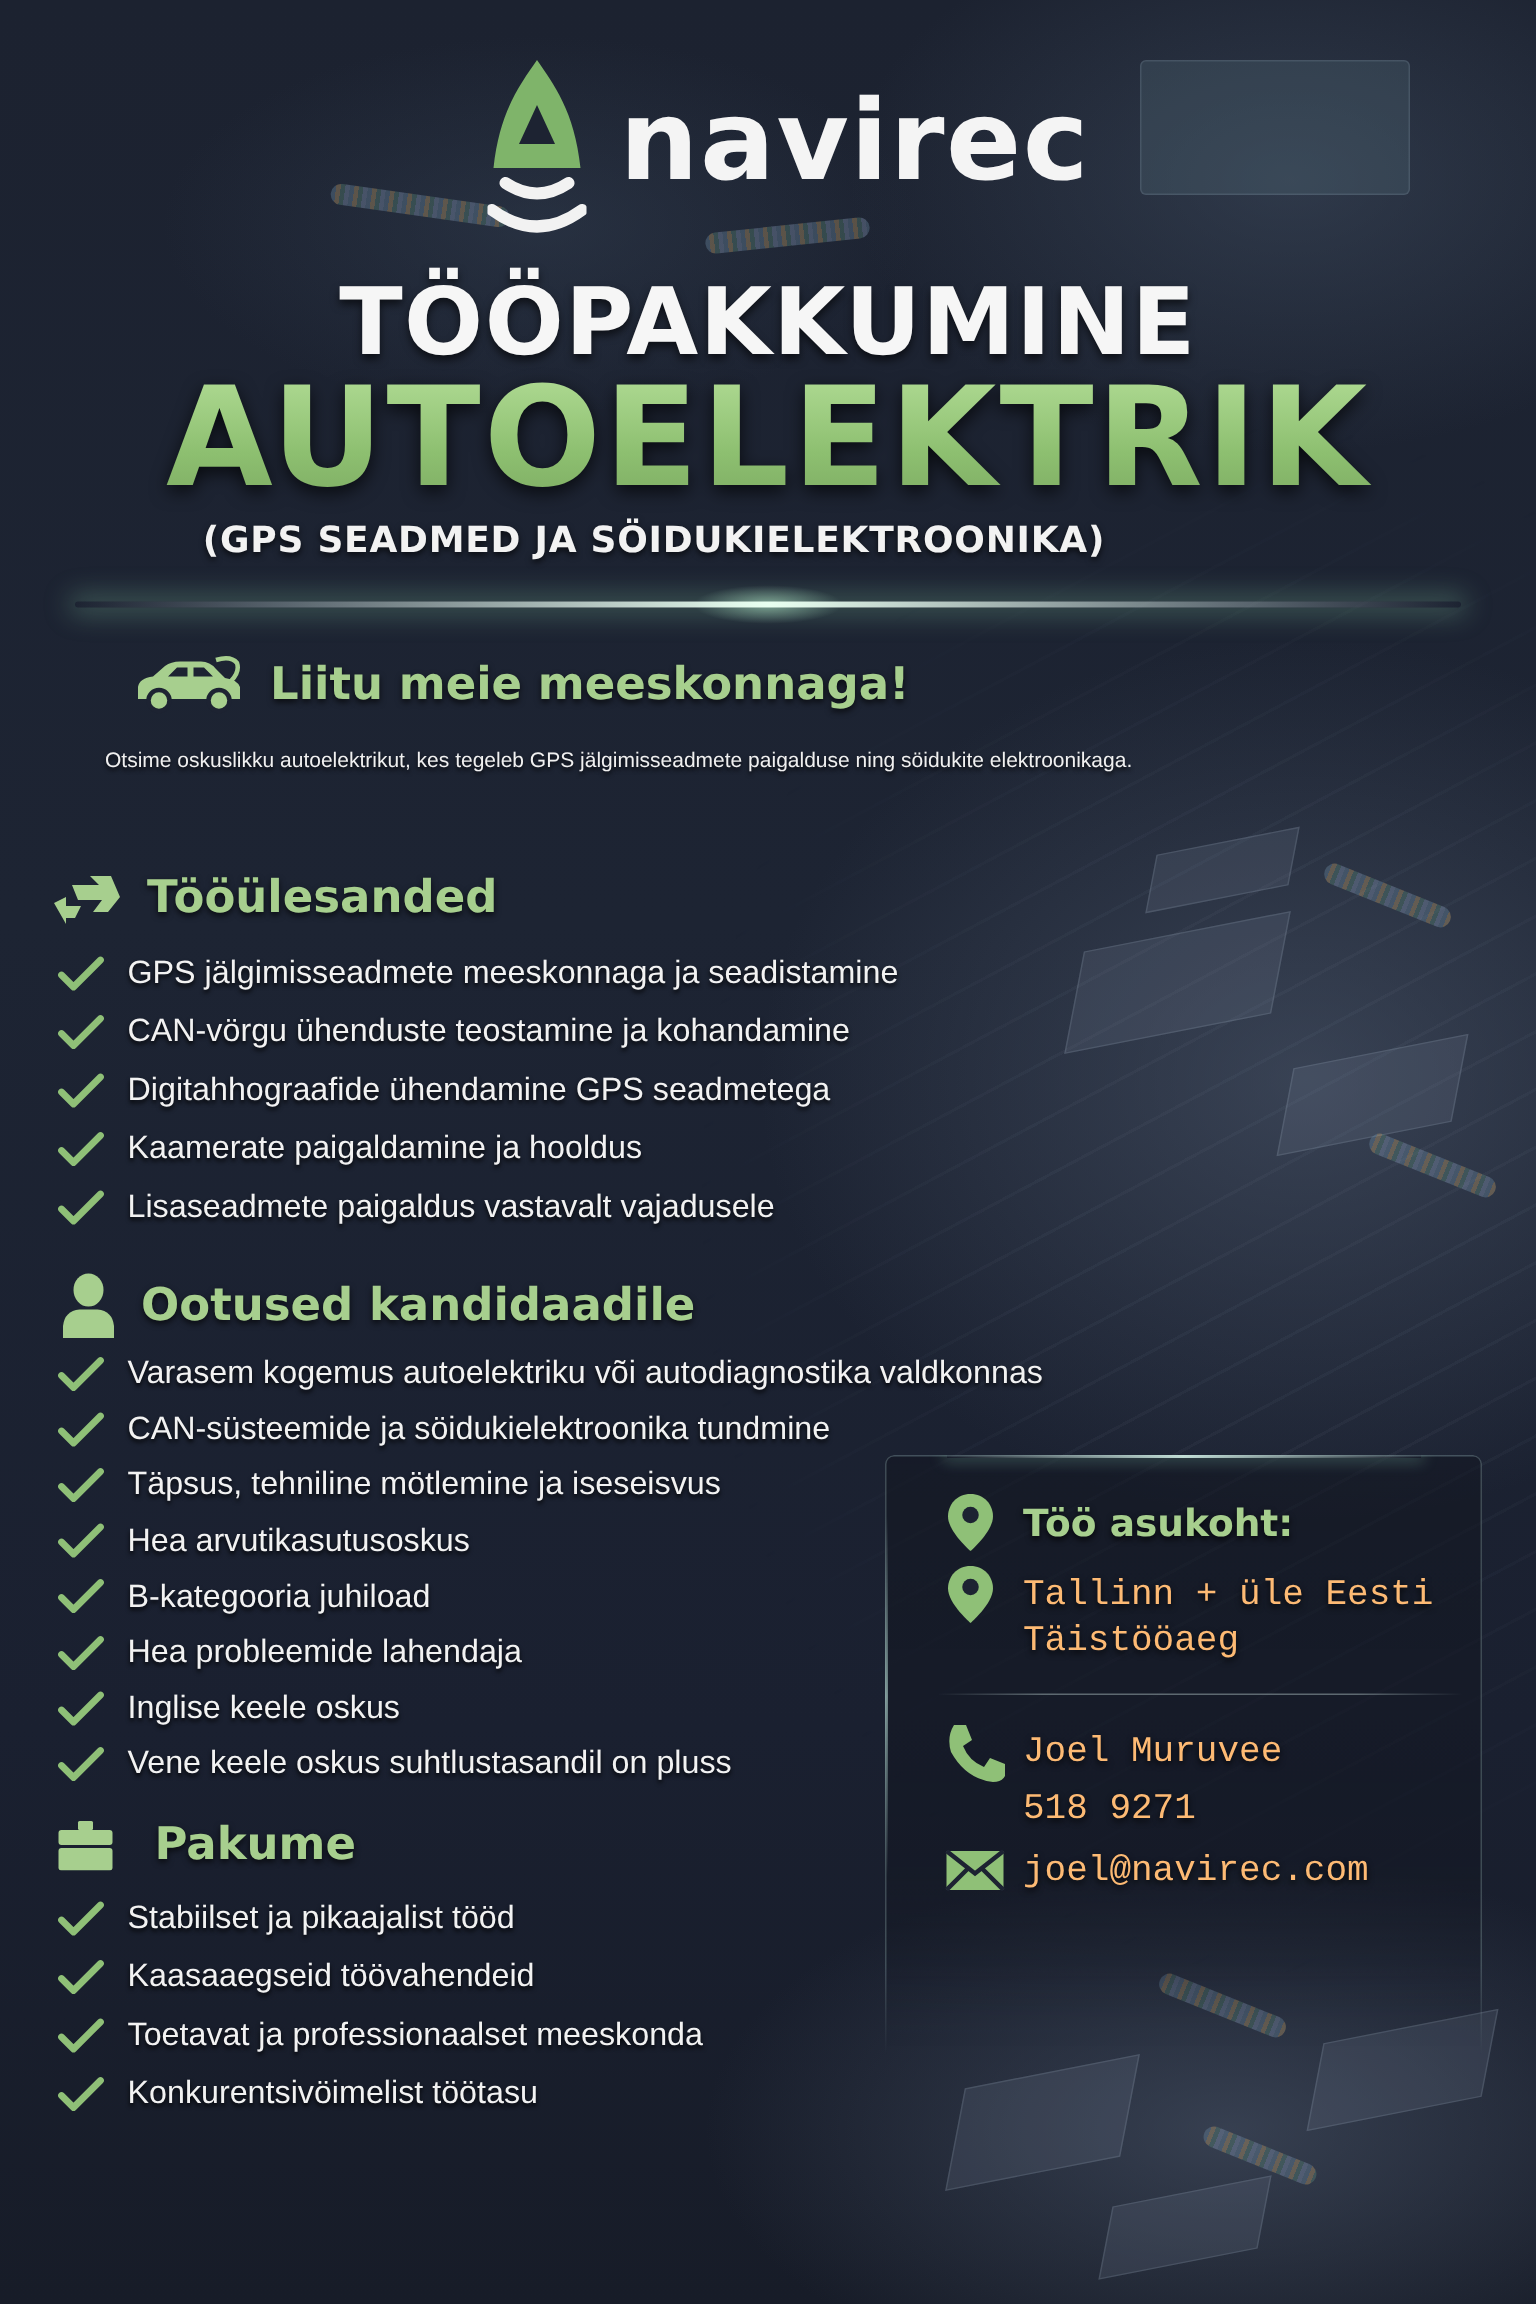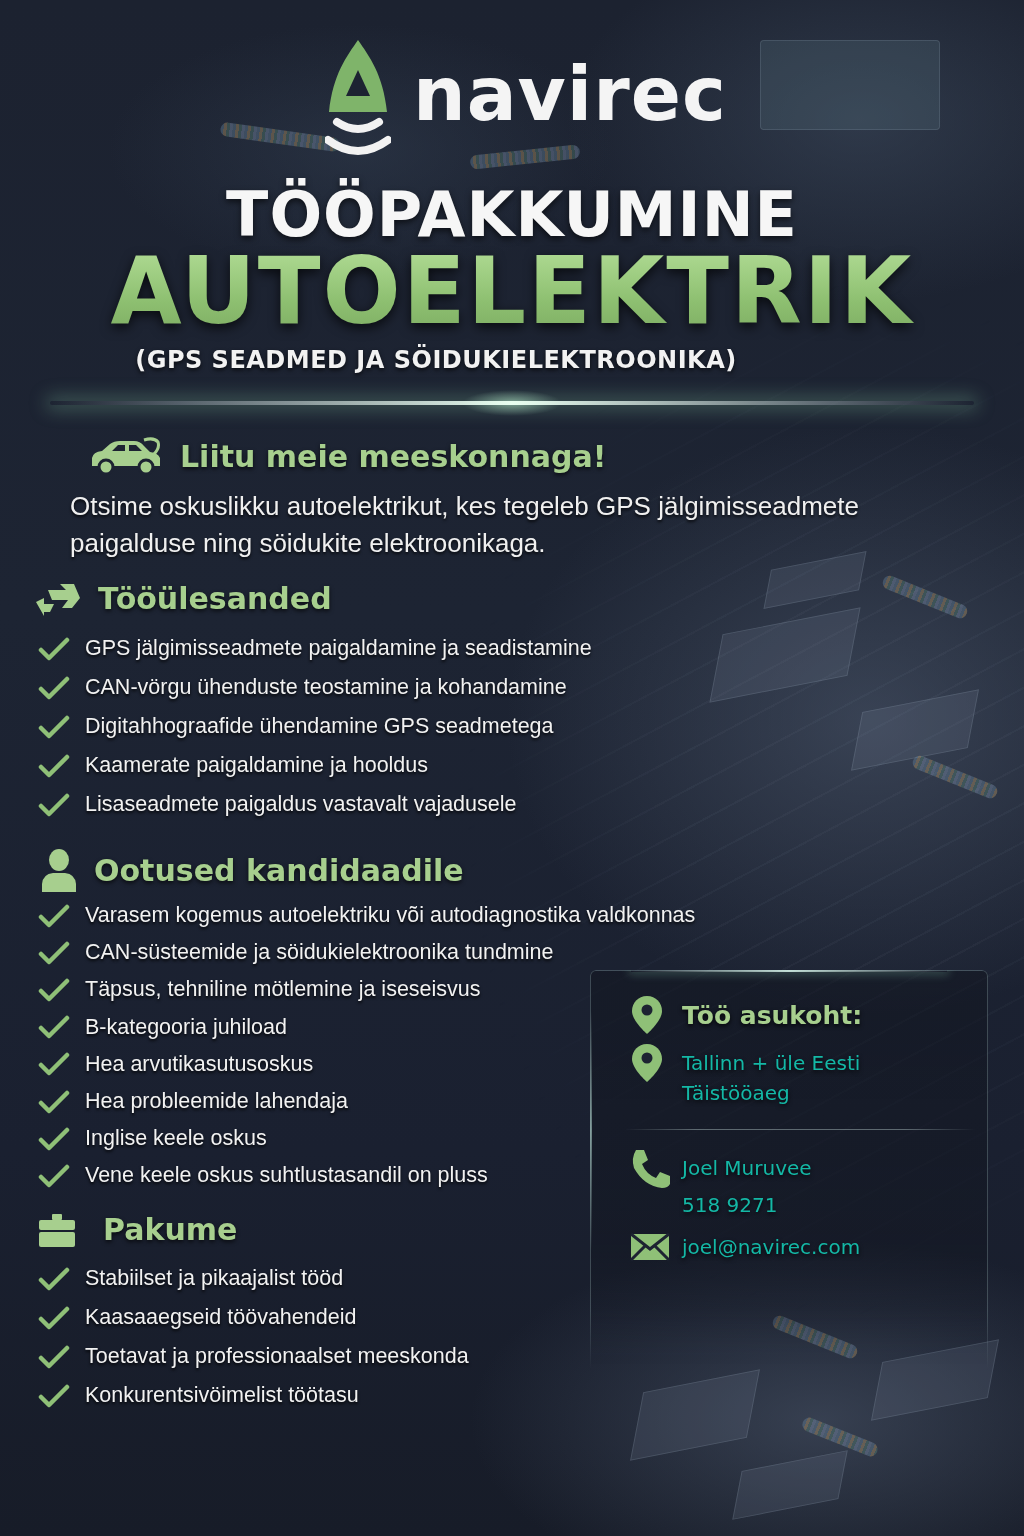--- a/index.html
+++ b/index.html
@@ -89,21 +89,21 @@
       position: absolute; display: flex; align-items: center;
       font-family: "DejaVu Sans", sans-serif;
       font-weight: 700; color: #a7cf8e;
       text-shadow: 0 2px 4px rgba(0,0,0,0.7);
     }
     .h-section .label { font-size: 30px; text-align: center; }
     .h-icon { flex: none; }
 
     .intro {
       position: absolute; left: 70px; top: 488px; width: 800px;
-      font-size: 26px; line-height: 37px; color: #f0f0f0;
+      font-size: 14px; line-height: 37px; color: #f0f0f0;
       text-shadow: 0 2px 3px rgba(0,0,0,0.8);
     }
 
     .list { position: absolute; left: 38px; list-style: none; }
     .list li {
       display: flex; align-items: center; height: 39px;
       font-size: 21.5px; color: #f2f2f2;
       text-shadow: 0 2px 3px rgba(0,0,0,0.85);
       white-space: nowrap;
     }
@@ -128,21 +128,21 @@
       content: ""; position: absolute; left: -2px; top: 40px; width: 3px; height: 240px;
       background: linear-gradient(180deg, transparent, rgba(190,230,220,0.55) 50%, transparent);
     }
     .info-row {
       position: absolute; display: flex; align-items: center;
       font-family: "DejaVu Sans", sans-serif;
       text-shadow: 0 2px 4px rgba(0,0,0,0.8);
       white-space: nowrap;
     }
     .info-heading { font-size: 25px; font-weight: 700; color: #a7cf8e; }
-    .info-text { font-size: 20px; color: #14b8a6; }
+    .info-text { font-size: 24px; color: #fdba74; font-family: Liberation Mono, monospace; }
     .info-divider {
       position: absolute; left: 625px; width: 350px; top: 1129px; height: 1px;
       background: linear-gradient(90deg, transparent, rgba(180,200,200,0.45) 20%, rgba(180,200,200,0.45) 80%, transparent);
     }
   </style>
 </head>
 <body>
 
 <div class="bg"></div>
 <div class="bg-lines"></div>
@@ -201,21 +201,21 @@
       <path d="M2 22 L10 18 L10 24 L20 24 L16 32 L10 32 L10 36 Z" fill="#a7cf8e"></path>
     </svg>
   </span>
   <span class="label">Tööülesanded</span>
 </div>
 <ul class="list" style="top:629px;">
   <li>
       <svg class="check" viewBox="0 0 32 24">
         <path d="M3 13 L11 21 L29 3" stroke="#8fc077" stroke-width="4.5" fill="none" stroke-linecap="round" stroke-linejoin="round"></path>
       </svg>
-      <span>GPS jälgimisseadmete paigaldamine ja seadistamine</span>
+      <span>GPS jälgimisseadmete meeskonnaga ja seadistamine</span>
     </li>
   <li>
       <svg class="check" viewBox="0 0 32 24">
         <path d="M3 13 L11 21 L29 3" stroke="#8fc077" stroke-width="4.5" fill="none" stroke-linecap="round" stroke-linejoin="round"></path>
       </svg>
       <span>CAN-vörgu ühenduste teostamine ja kohandamine</span>
     </li>
   <li>
       <svg class="check" viewBox="0 0 32 24">
         <path d="M3 13 L11 21 L29 3" stroke="#8fc077" stroke-width="4.5" fill="none" stroke-linecap="round" stroke-linejoin="round"></path>
@@ -261,27 +261,27 @@
   <li>
       <svg class="check" viewBox="0 0 32 24">
         <path d="M3 13 L11 21 L29 3" stroke="#8fc077" stroke-width="4.5" fill="none" stroke-linecap="round" stroke-linejoin="round"></path>
       </svg>
       <span>Täpsus, tehniline mötlemine ja iseseisvus</span>
     </li>
   <li>
       <svg class="check" viewBox="0 0 32 24">
         <path d="M3 13 L11 21 L29 3" stroke="#8fc077" stroke-width="4.5" fill="none" stroke-linecap="round" stroke-linejoin="round"></path>
       </svg>
+      <span>Hea arvutikasutusoskus</span>
+    </li>
+  <li>
+      <svg class="check" viewBox="0 0 32 24">
+        <path d="M3 13 L11 21 L29 3" stroke="#8fc077" stroke-width="4.5" fill="none" stroke-linecap="round" stroke-linejoin="round"></path>
+      </svg>
       <span>B-kategooria juhiload</span>
-    </li>
-  <li>
-      <svg class="check" viewBox="0 0 32 24">
-        <path d="M3 13 L11 21 L29 3" stroke="#8fc077" stroke-width="4.5" fill="none" stroke-linecap="round" stroke-linejoin="round"></path>
-      </svg>
-      <span>Hea arvutikasutusoskus</span>
     </li>
   <li>
       <svg class="check" viewBox="0 0 32 24">
         <path d="M3 13 L11 21 L29 3" stroke="#8fc077" stroke-width="4.5" fill="none" stroke-linecap="round" stroke-linejoin="round"></path>
       </svg>
       <span>Hea probleemide lahendaja</span>
     </li>
   <li>
       <svg class="check" viewBox="0 0 32 24">
         <path d="M3 13 L11 21 L29 3" stroke="#8fc077" stroke-width="4.5" fill="none" stroke-linecap="round" stroke-linejoin="round"></path>

